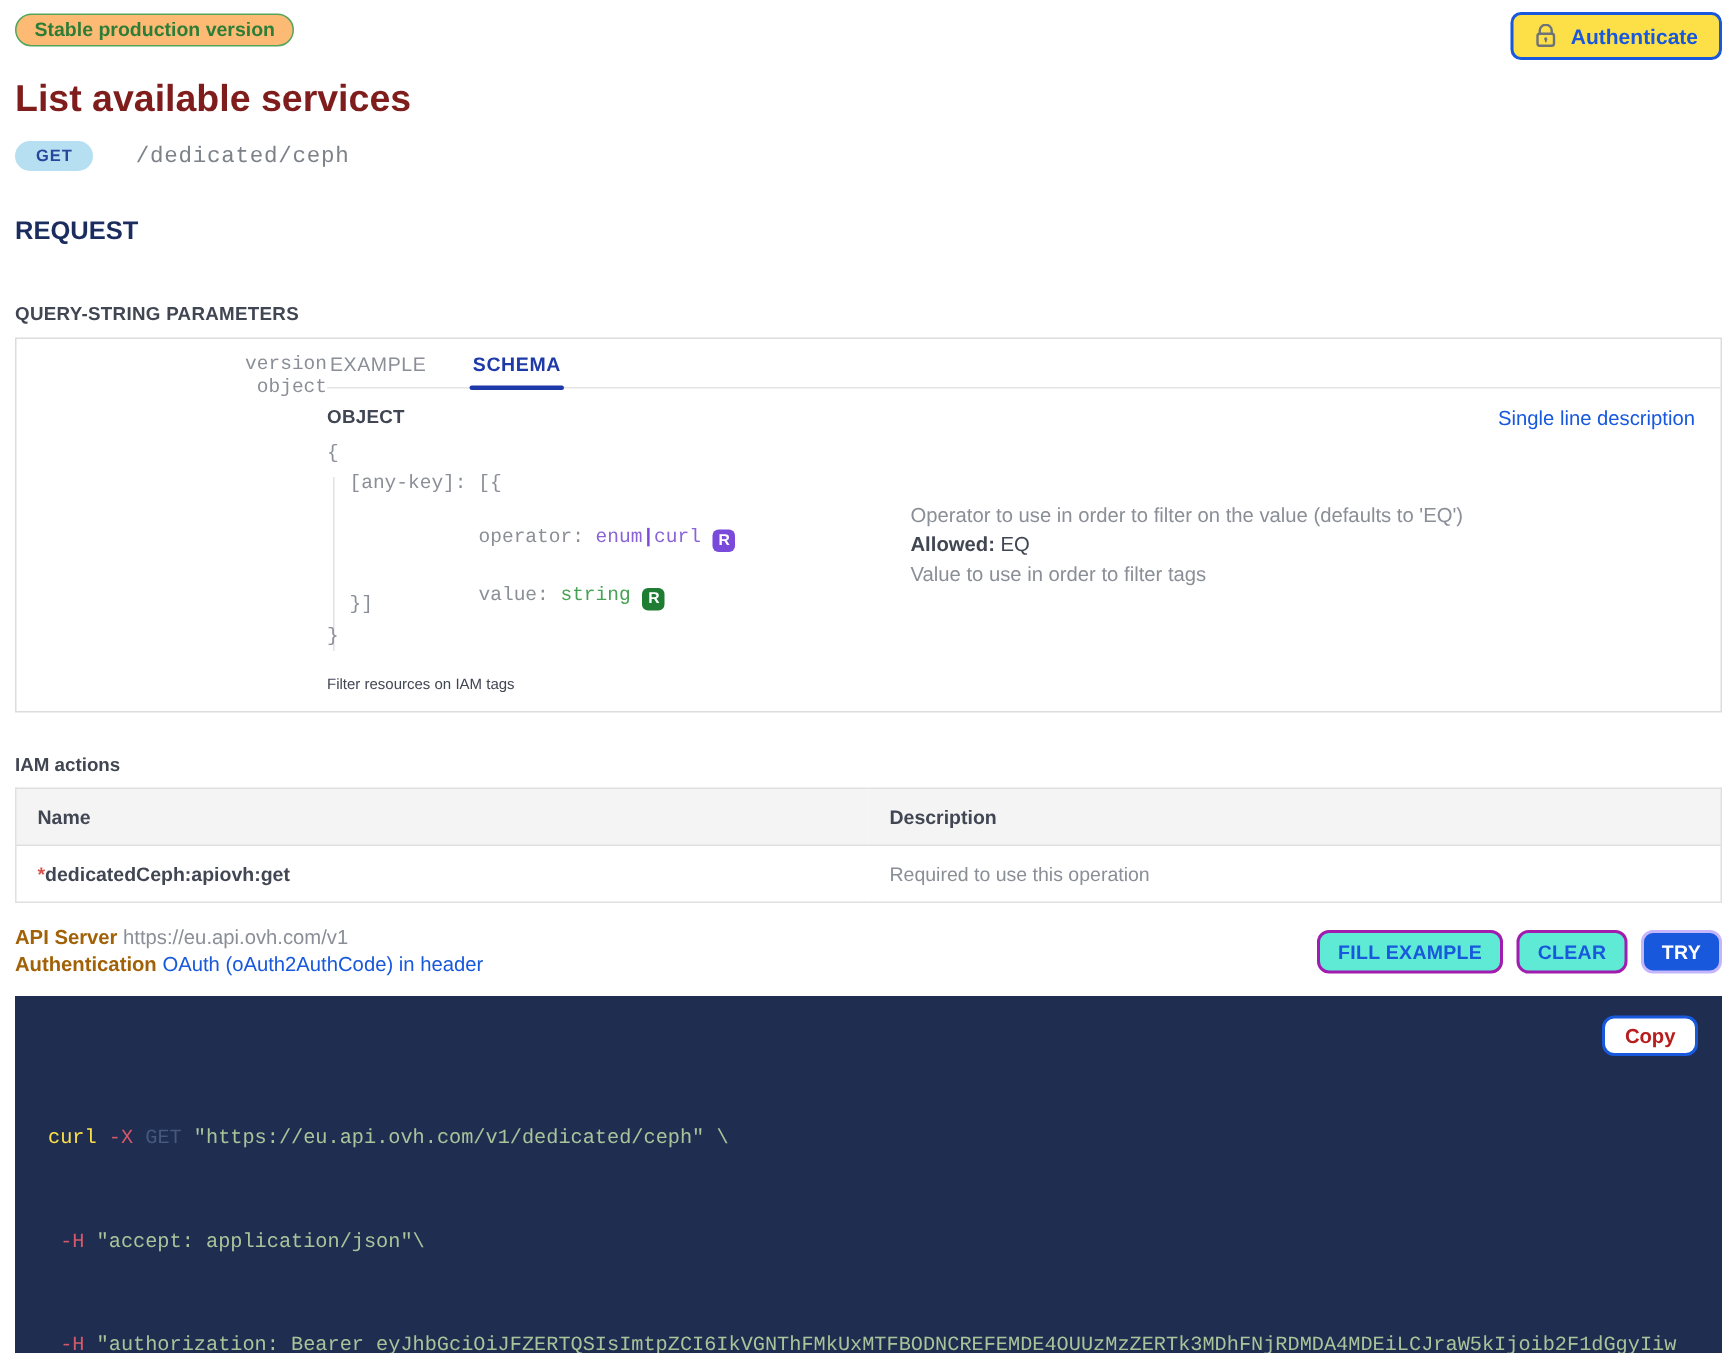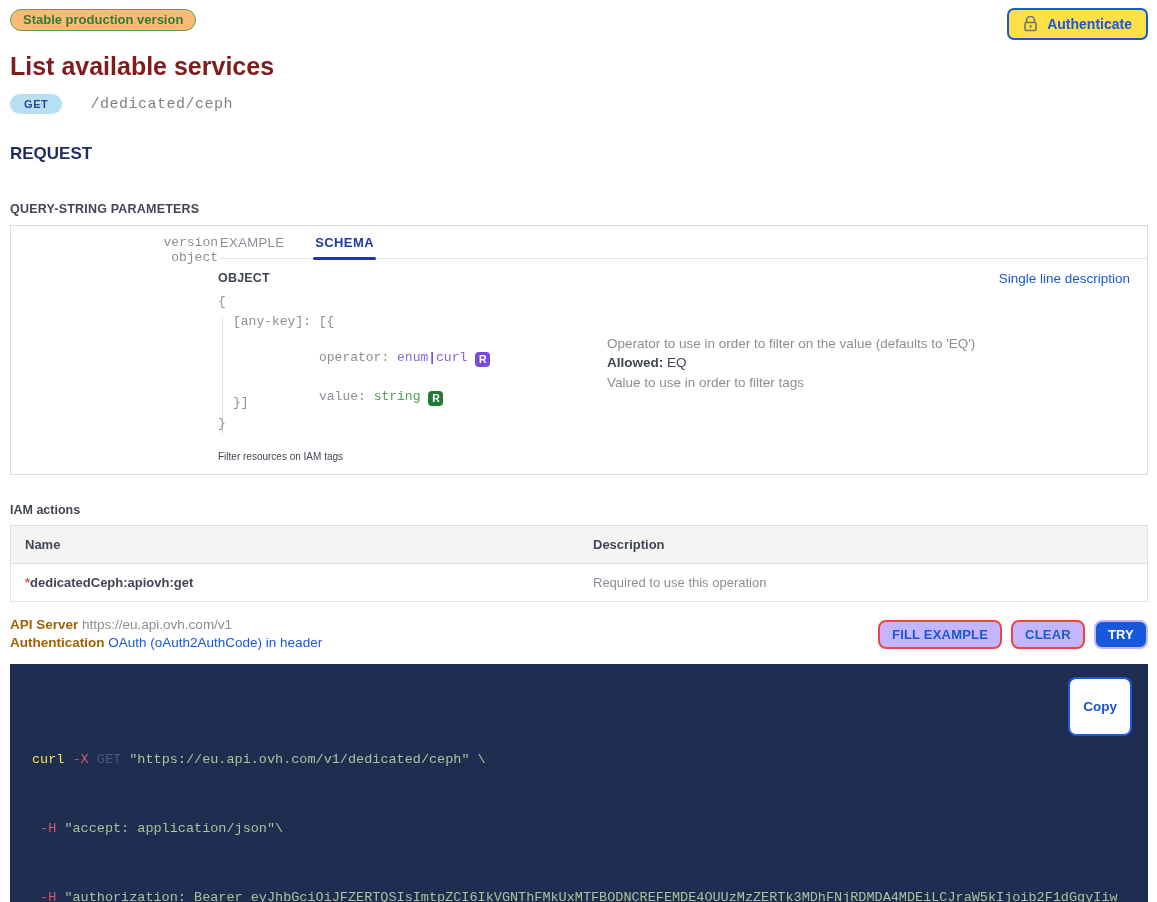--- a/index.html
+++ b/index.html
@@ -80,29 +80,29 @@
   .server-row { display: flex; justify-content: space-between; align-items: flex-start; margin-top: 14px; }
   .server-lines { font-size: 13.5px; line-height: 18px; }
   .lbl-b { font-weight: bold; color: #a16207; }
   .val-gray { color: #8a8e96; }
   .link { color: #1758dc; text-decoration: none; cursor: pointer; }
   .action-buttons { display: flex; gap: 9px; margin-top: 4px; }
   .btn-outline, .btn-solid {
     font-family: "Liberation Sans", sans-serif; font-weight: bold; font-size: 13px;
     border-radius: 8px; padding: 5px 12px; letter-spacing: .2px; cursor: pointer;
   }
-  .btn-outline { background: #c4b5fd; border: 2px solid #ef4444; color: #1758dc; }
+  .btn-outline { background: #5eead4; border: 2px solid #a21caf; color: #1758dc; }
   .btn-solid { background: #1758dc; border: 2px solid #c4b5fd; color: #fff; }
 
   
   .code-block { position: relative; background: #1e2d50; font-family: "Liberation Mono", monospace; overflow: hidden; }
   .curl-block { margin-top: 12px; padding: 15px 0 15px 22px; font-size: 13.5px; line-height: 23px; white-space: pre; color: #a9c49a; }
   .copy-btn {
     position: absolute; top: 13px; right: 16px; background: #fff; border: 2px solid #1758dc;
-    color: #1d4ed8; border-radius: 8px; padding: 20px 13px; font-size: 13.5px;
+    color: #b91c1c; border-radius: 8px; padding: 4px 13px; font-size: 13.5px;
     font-family: "Liberation Sans", sans-serif; font-weight: bold; cursor: pointer;
   }
   .tok-kw { color: #fde047; }
   .tok-flag { color: #d4596a; }
   .tok-dim { color: #46587e; }
 </style>
 </head>
 <body>
 
 <div class="page">

